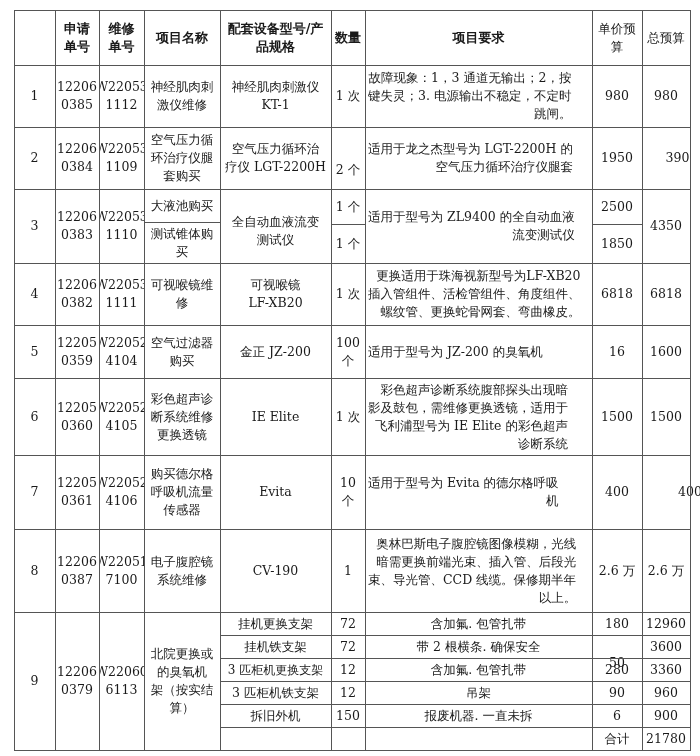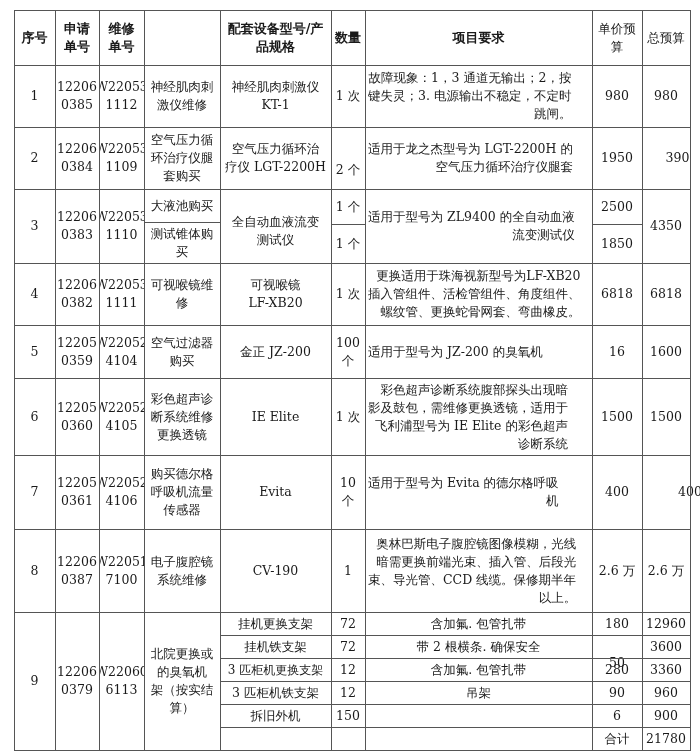--- a/index.html
+++ b/index.html
@@ -14,30 +14,30 @@
   .c.hd.sm { font-weight:normal; font-size:12.5px; }
   .hl { position:absolute; height:1px; background:#555; }
   .vl { position:absolute; width:1px; background:#555; }
   .inner { white-space:pre-line; }
 </style>
 </head>
 <body>
 
 <div id="sheet">
 
-  <div class="c hd" style="left:14px;top:10px;width:41px;height:55px;">
-      <span class="inner">序号</span>
-    </div>
   <div class="c hd" style="left:55px;top:10px;width:44px;height:55px;">
       <span class="inner">申请
 单号</span>
     </div>
   <div class="c hd" style="left:99px;top:10px;width:45px;height:55px;">
       <span class="inner">维修
 单号</span>
+    </div>
+  <div class="c hd" style="left:144px;top:10px;width:76px;height:55px;">
+      <span class="inner">项目名称</span>
     </div>
   <div class="c hd" style="left:220px;top:10px;width:111px;height:55px;">
       <span class="inner">配套设备型号/产
 品规格</span>
     </div>
   <div class="c hd" style="left:331px;top:10px;width:34px;height:55px;">
       <span class="inner">数量</span>
     </div>
   <div class="c hd" style="left:365px;top:10px;width:227px;height:55px;">
       <span class="inner">项目要求</span>
@@ -408,20 +408,23 @@
     </div>
   <div class="c" style="left:642px;top:681px;width:48px;height:23px;">
       <span>960</span>
     </div>
 
   <div class="c" style="left:220px;top:704px;width:111px;height:23px;">
       <span>拆旧外机</span>
     </div>
   <div class="c" style="left:331px;top:704px;width:34px;height:23px;">
       <span>150</span>
+    </div>
+  <div class="c" style="left:365px;top:704px;width:227px;height:23px;">
+      <span>报废机器. 一直未拆</span>
     </div>
   <div class="c" style="left:592px;top:704px;width:50px;height:23px;">
       <span>6</span>
     </div>
   <div class="c" style="left:642px;top:704px;width:48px;height:23px;">
       <span>900</span>
     </div>
 
   <div class="c" style="left:592px;top:727px;width:50px;height:23px;">
       <span>合计</span>

